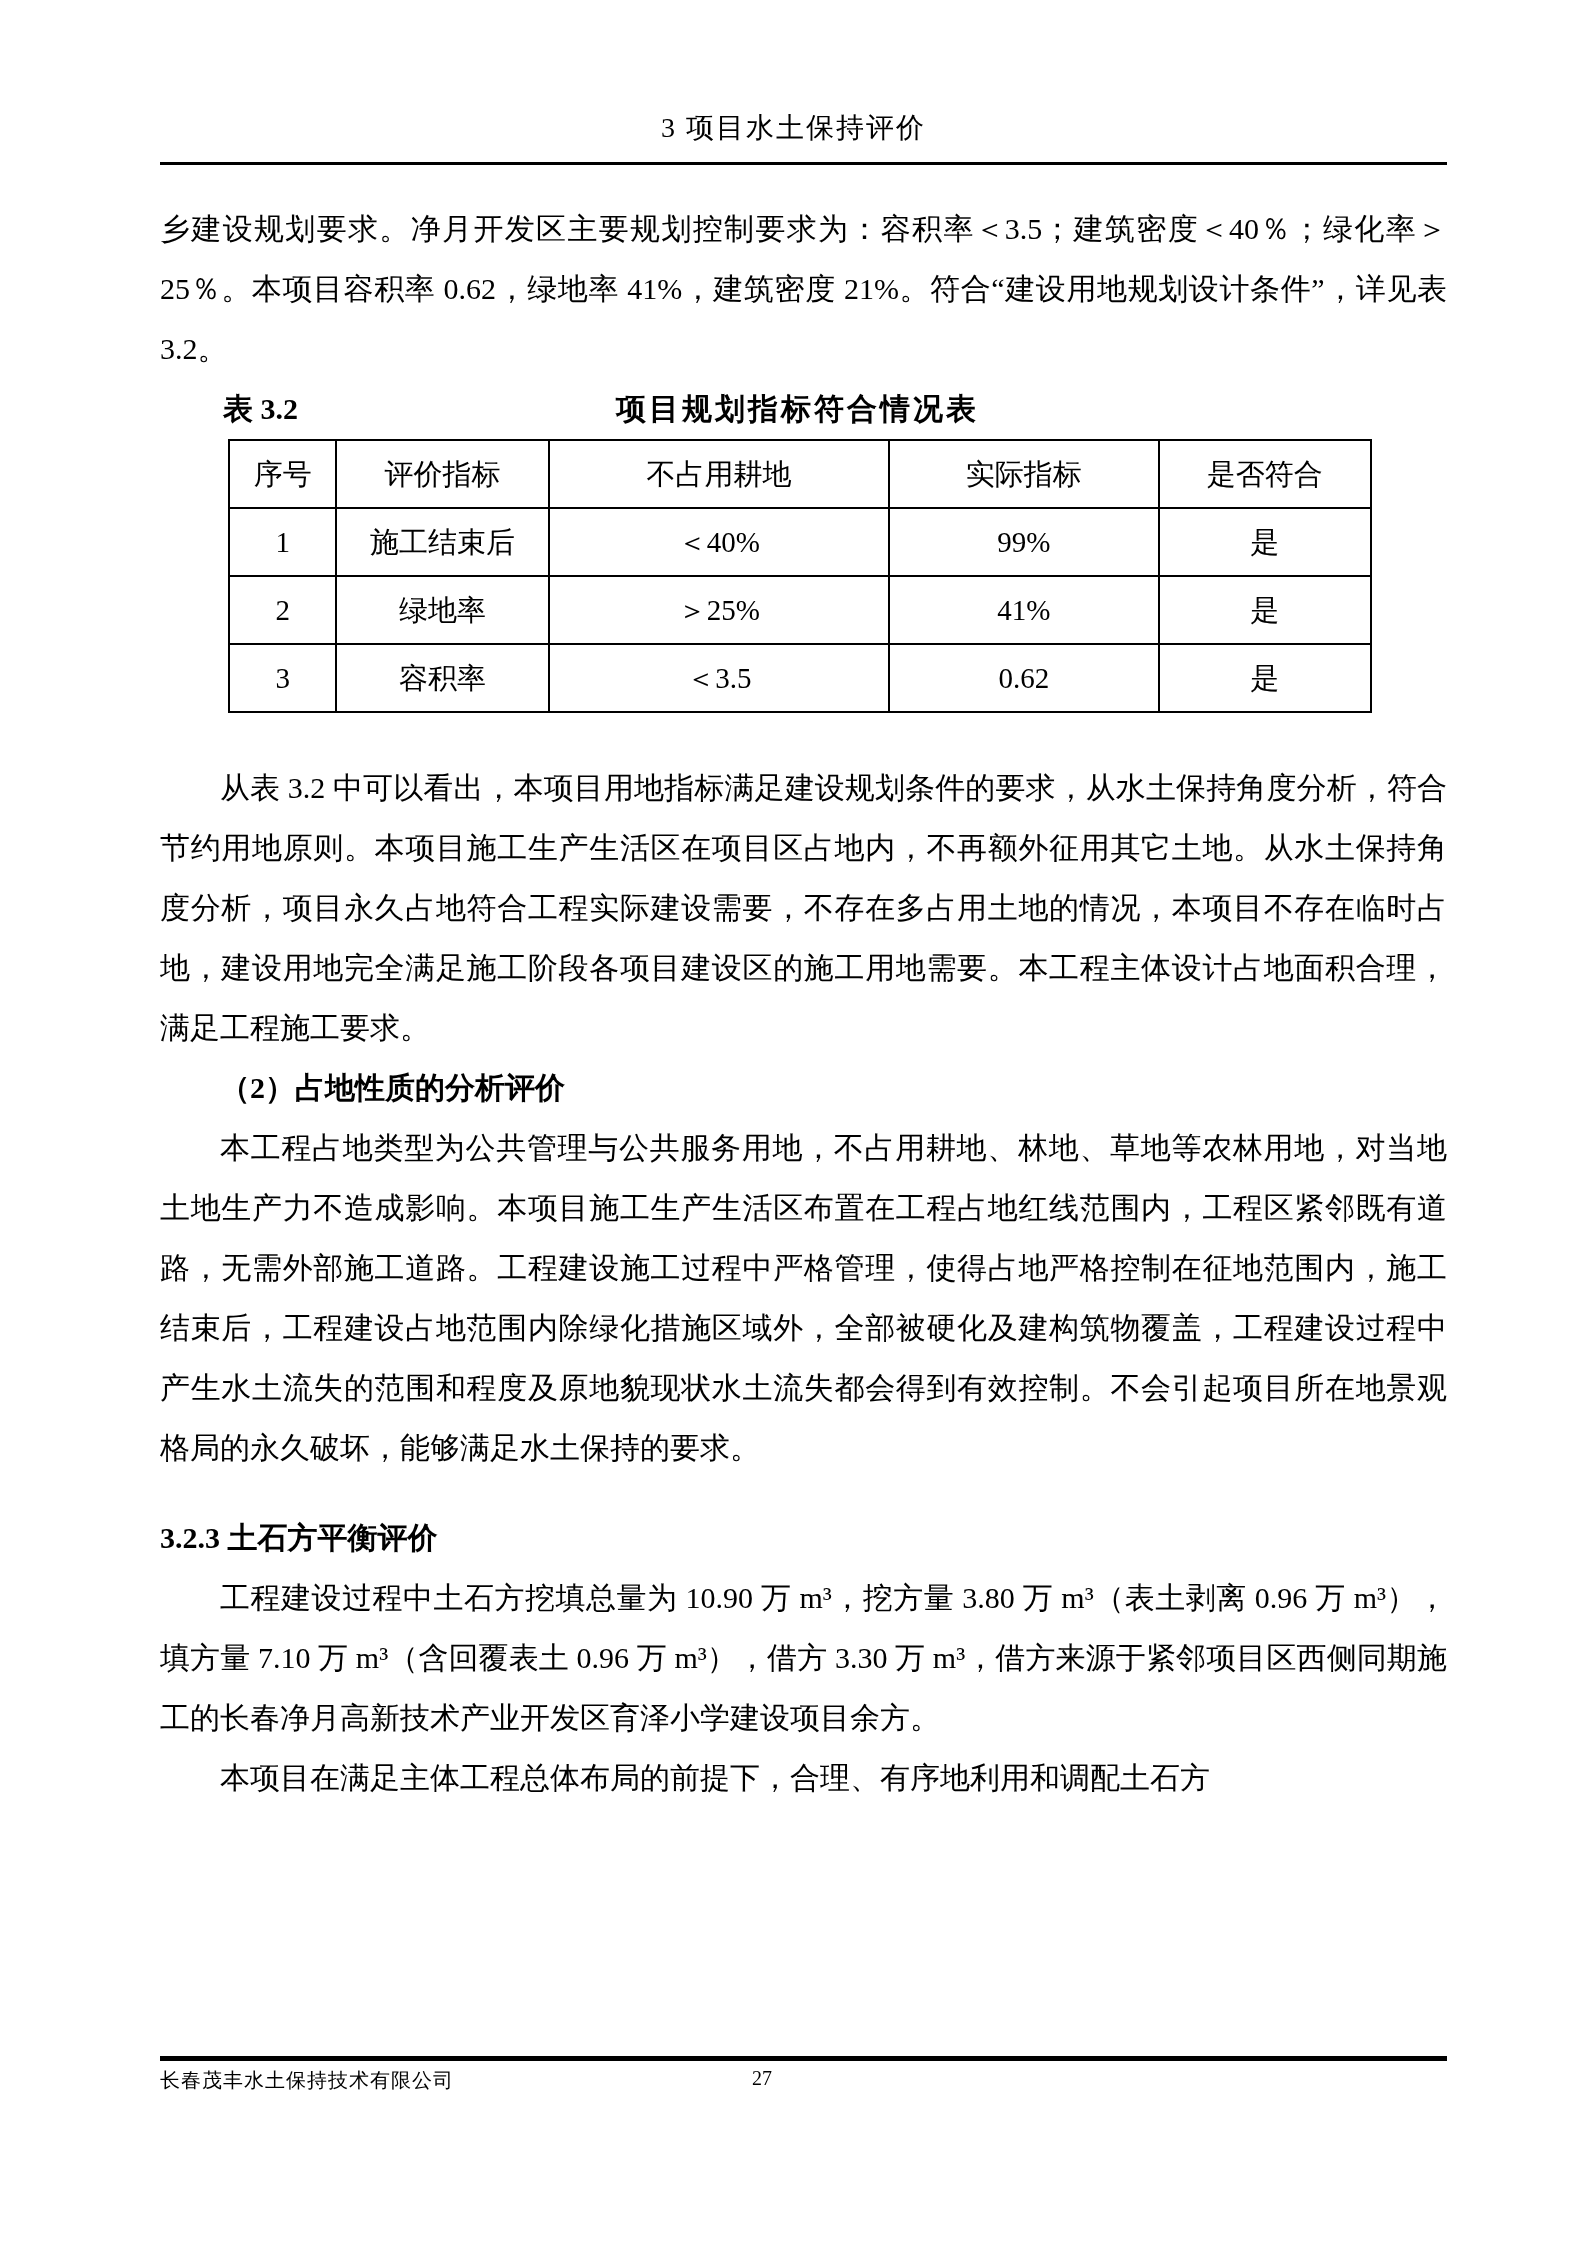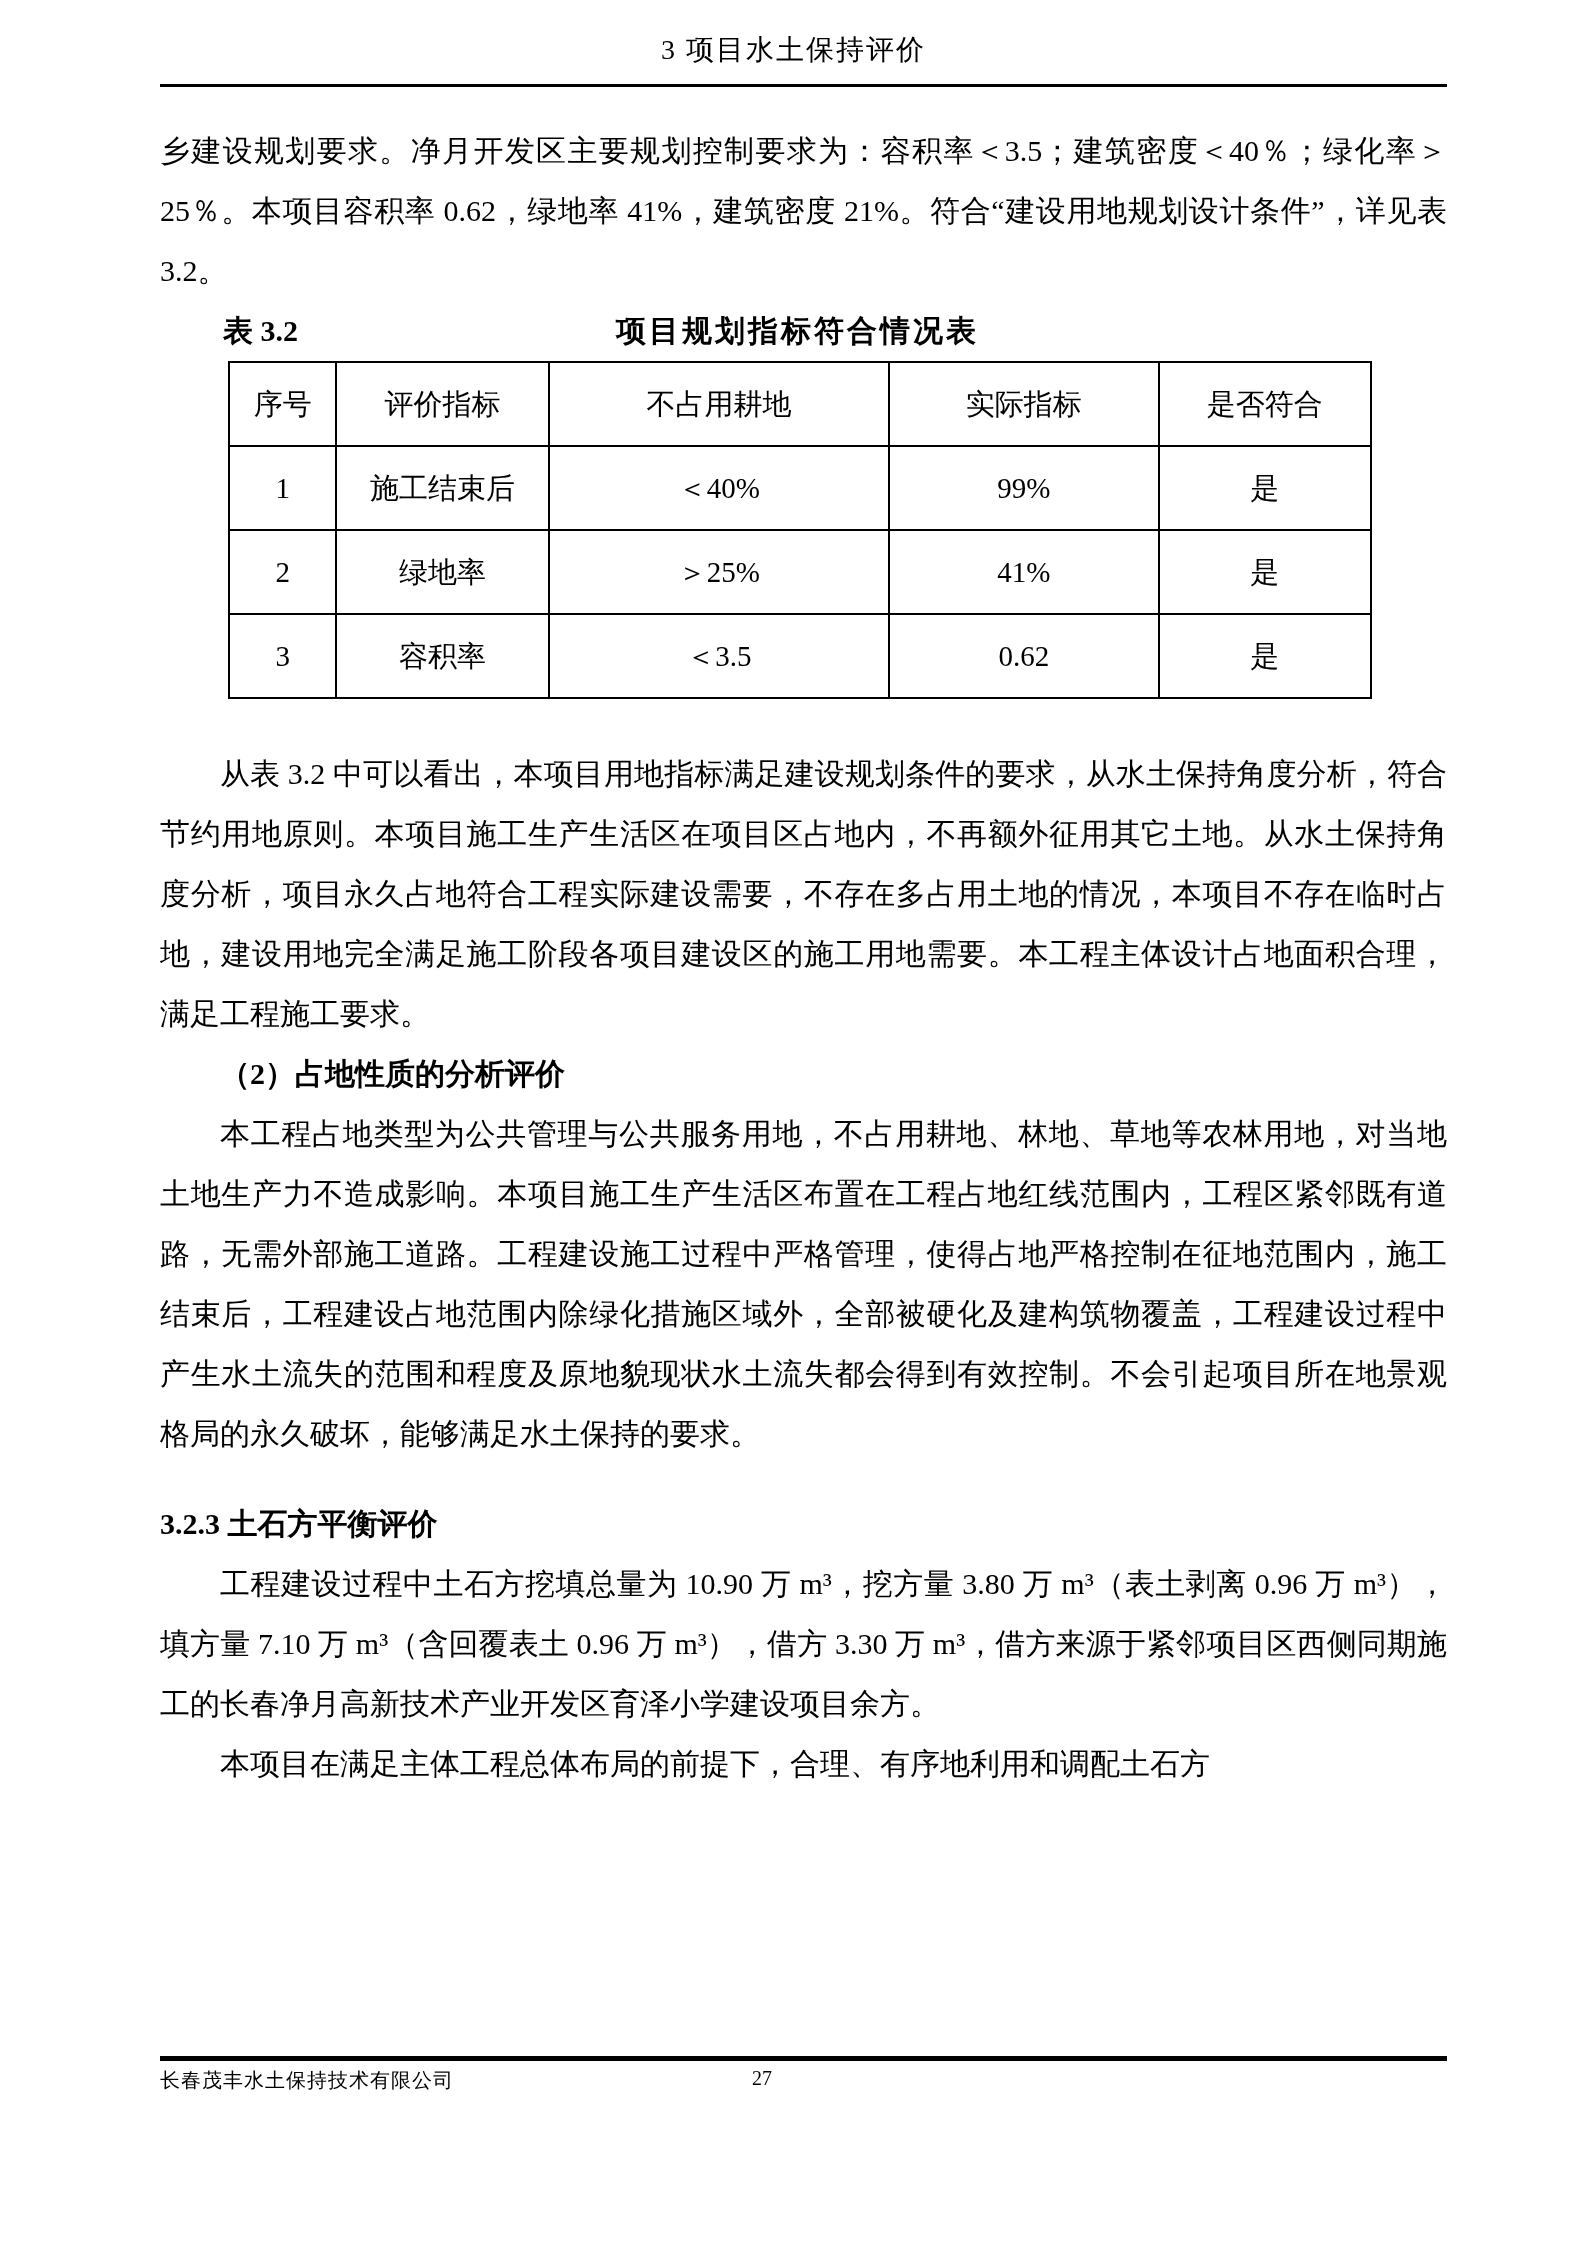--- a/index.html
+++ b/index.html
@@ -7,21 +7,21 @@
     position: relative;
     width: 1587px;
     height: 2245px;
     margin: 0 auto;
     background: #ffffff;
     font-family: "Liberation Serif", "DejaVu Serif", serif;
     color: #000000;
     overflow: hidden;
   }
   
-  .header { padding-top: 30px; border-radius: 7px; }
+  .header { padding-top: 108px; border-radius: 7px; }
   .header-title {
     text-align: center;
     font-size: 28px;
     line-height: 40px;
     letter-spacing: 2px;
   }
   .header-rule {
     margin: 14px 140px 0 160px;
     border: none;
     border-top: 3px solid #000000;
@@ -54,21 +54,21 @@
     table-layout: fixed;
     font-size: 29px;
     text-align: center;
     margin-bottom: 45px;
   }
   table.spec-table th, table.spec-table td {
     border: 2px solid #000000;
     font-weight: normal;
     height: 58px;
     line-height: 34px;
-    padding: 12px 4px;
+    padding: 4px 4px;
     vertical-align: middle;
   }
   .col-seq    { width: 9.4%;  }
   .col-index  { width: 18.6%; }
   .col-plan   { width: 29.8%; }
   .col-actual { width: 23.6%; }
   .col-match  { width: 18.6%; }
   .h-323  { font-weight: bold; margin-top: 30px !important; }
   
   .footer {

